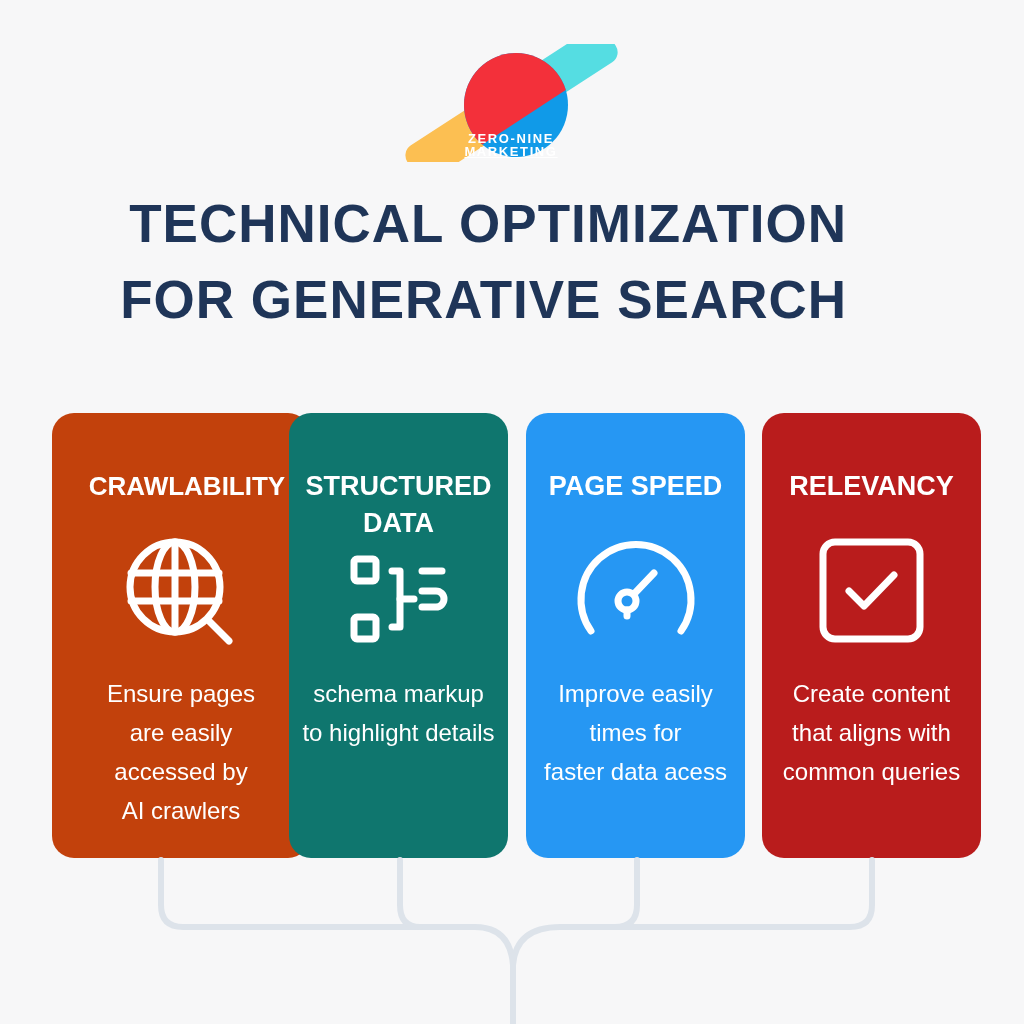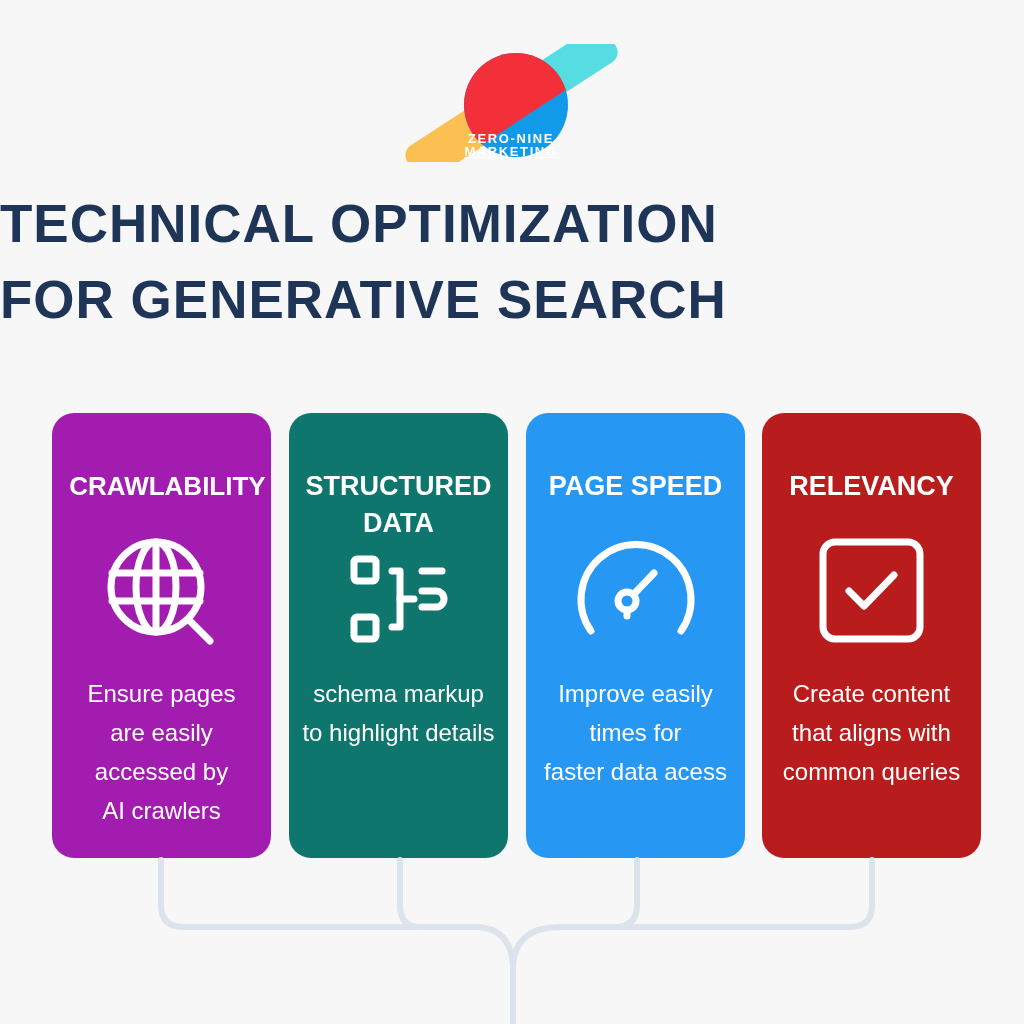--- a/index.html
+++ b/index.html
@@ -13,21 +13,21 @@
   .logo svg { position: absolute; left: 0; top: 0; }
   .logo-text {
     position: absolute; left: 0; width: 222px; text-align: center;
     color: #ffffff; font-weight: bold; font-size: 13px; letter-spacing: 1.6px;
     line-height: 14px;
   }
   .logo-text.l1 { top: 88px; }
   .logo-text.l2 { top: 101px; text-decoration: underline; }
   .title {
     position: absolute; left: 0; width: 847px; top: 186px;
-    text-align: left; color: #1f3558; font-weight: bold;
+    text-align: right; color: #1f3558; font-weight: bold;
     font-size: 53px; line-height: 76px; letter-spacing: 1px;
   }
   .card {
     position: absolute; top: 413px; width: 219px; height: 445px;
     border-radius: 22px; color: #ffffff;
   }
   .card-title {
     position: absolute; left: 0; right: 0; top: 55px;
     text-align: center; font-weight: bold; font-size: 27px; line-height: 37px;
     white-space: nowrap;
@@ -59,21 +59,21 @@
   </svg>
   <div class="logo-text l1">ZERO-NINE</div>
   <div class="logo-text l2">MARKETING</div>
 </div>
 
 <div class="title">
   <div>TECHNICAL OPTIMIZATION</div>
   <div>FOR GENERATIVE SEARCH</div>
 </div>
 
-<div class="card" style="left:52px; background:#a21caf;">
+<div class="card" style="left:52px; background:#c2410c;padding-left:39px;">
   <div class="card-title" style="font-size:26px; left:6px; right:-6px;">CRAWLABILITY</div>
   <div class="card-icon">
     <svg width="120" height="115" viewBox="0 0 120 115">
       <g fill="none" stroke="#fff" stroke-width="7" stroke-linecap="round">
         <circle cx="54" cy="54" r="45"></circle>
         <ellipse cx="54" cy="54" rx="20" ry="45"></ellipse>
         <line x1="54" y1="9" x2="54" y2="99"></line>
         <line x1="10" y1="40" x2="98" y2="40"></line>
         <line x1="10" y1="68" x2="98" y2="68"></line>
         <line x1="88" y1="88" x2="108" y2="108"></line>

